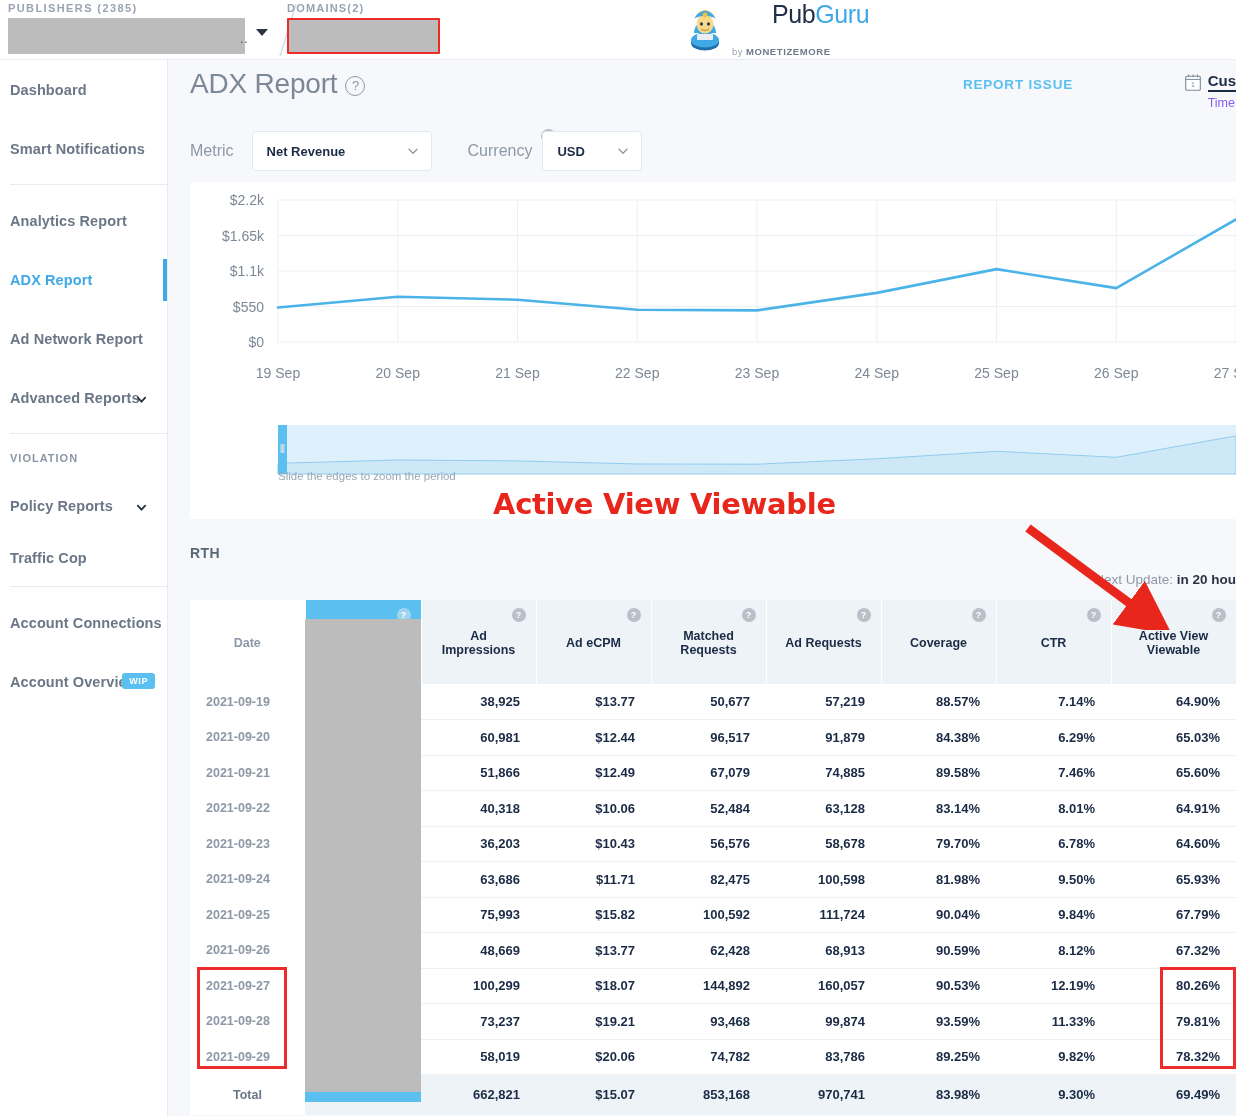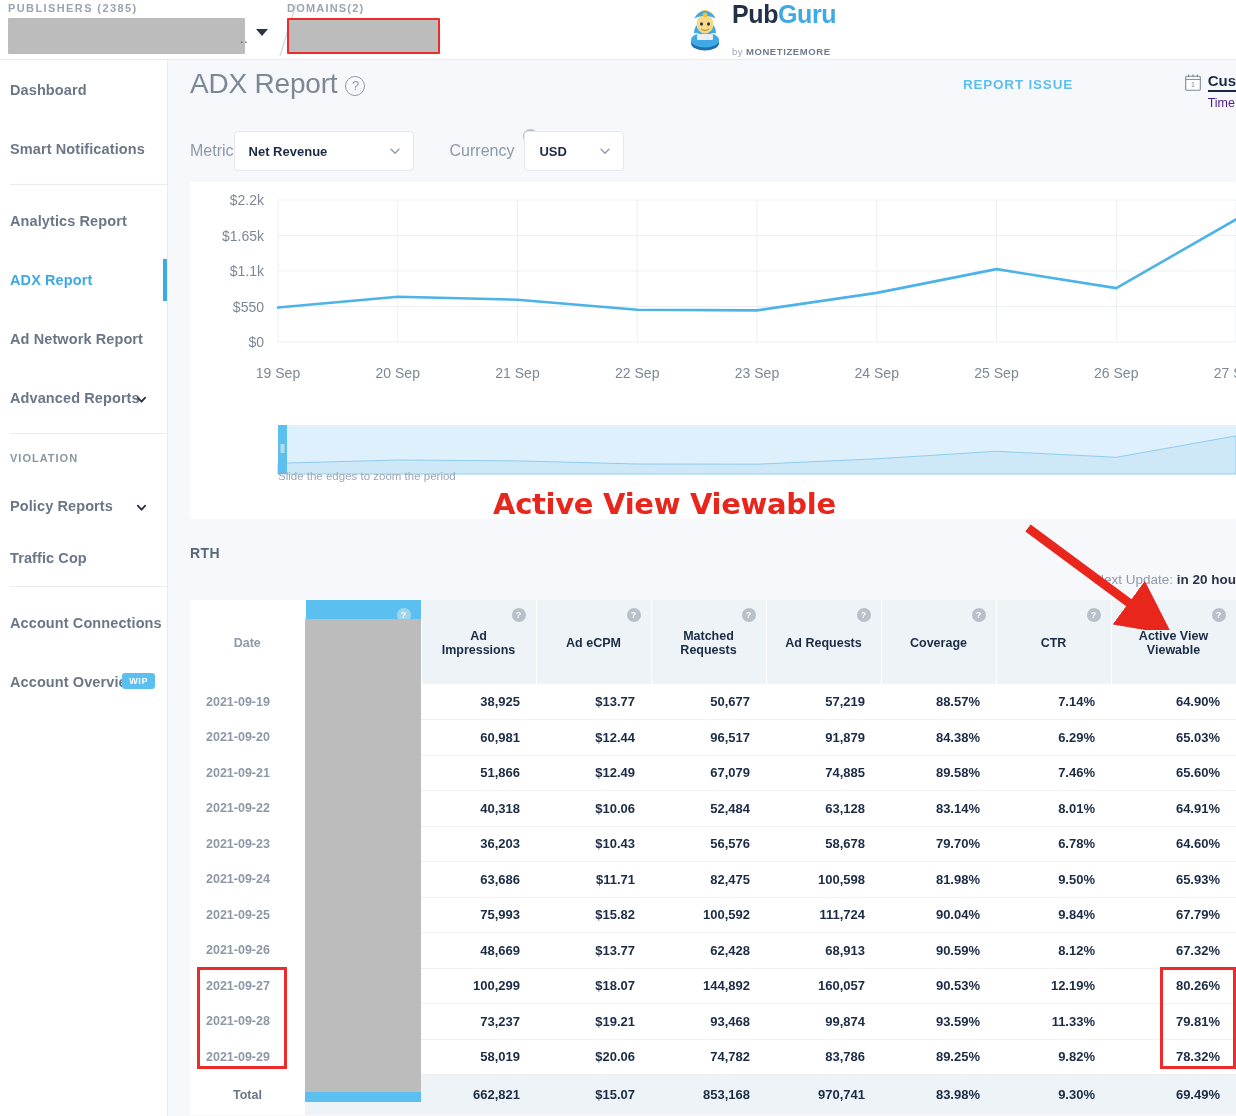--- a/index.html
+++ b/index.html
@@ -42,21 +42,21 @@
     position:absolute; left: 276px; top: 4px; width: 24px; height: 52px;
   }
   .sep-slash svg { display:block; }
 
   .logo-wrap {
     position: absolute; left: 686px; top: 3px; height: 52px;
     display: flex; align-items: center; gap: 8px;
   }
   .logo-mark { width: 38px; height: 44px; }
   .logo-text { line-height: 1; }
-  .logo-text .lt1 { font-size: 25px; font-weight: 700; letter-spacing: -0.4px; }
+  .logo-text .lt1 { font-size: 25px; font-weight: 400; letter-spacing: -0.4px; margin-left: 40px; }
   .logo-text .lt1 .pub { color: #223049; }
   .logo-text .lt1 .guru { color: #3fa9e5; }
   .logo-text .lt2 {
     font-size: 9.5px; color: #9aa4b2; letter-spacing: 0.4px; margin-top: 20px;
   }
   .logo-text .lt2 b { color:#6f7b8c; font-weight:700; letter-spacing:0.6px; }
 
   
   .sidebar {
     position: absolute; left: 0; top: 60px; width: 168px; height: 1056px;
@@ -112,29 +112,29 @@
     color: #5bc0f0; font-size: 13.5px; font-weight: 700; letter-spacing: 0.8px;
   }
   .date-pick { position:absolute; right: 0px; top: 12px; text-align:left; }
   .date-pick .row1 { display:flex; align-items:center; gap:7px; }
   .cal-icon { width: 16px; height: 17px; }
   .date-pick .cus {
     color:#1b2b45; font-weight:700; font-size:15px;
     border-bottom: 2px solid #1b2b45; padding-bottom:1px;
   }
   .date-pick .row2 {
-    margin-top: 4px; margin-left: 23px; color:#4c1d95; font-size:12.5px;
+    margin-top: 4px; margin-left: 23px; color:#8b5cf6; font-size:12.5px;
   }
 
   
   .filters {
     position: relative; height: 62px; padding-left: 22px;
     display: flex; align-items: center;
   }
-  .f-label { color:#8d98a7; font-size:16px; margin-right: 0; }
+  .f-label { color:#8d98a7; font-size:16px; margin-right: 18px; }
   .select {
     background:#fff; border:1px solid #e2e8f0; border-radius: 4px;
     height: 40px; display:flex; align-items:center; justify-content:space-between;
     padding: 0 12px 0 14px; font-size: 13px; font-weight:700; color:#1b2b45;
     position: relative;
   }
   .select .sv { white-space: nowrap; }
   .select .chev2 { width: 12px; height: 12px; margin-left: 14px; }
   .sel-metric { width: 180px; }
   .sel-currency { width: 100px; }

